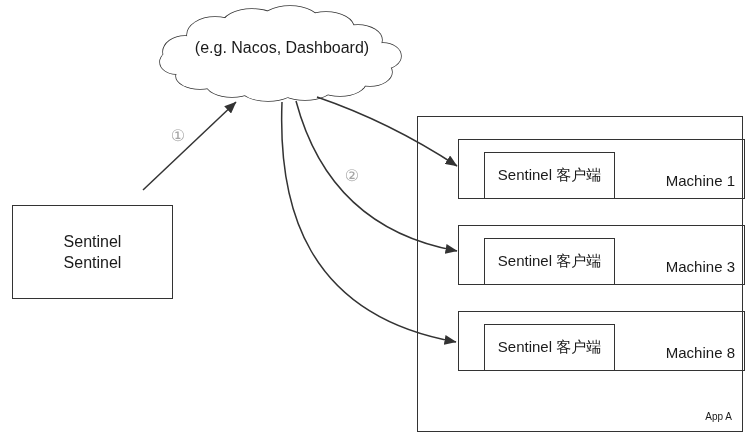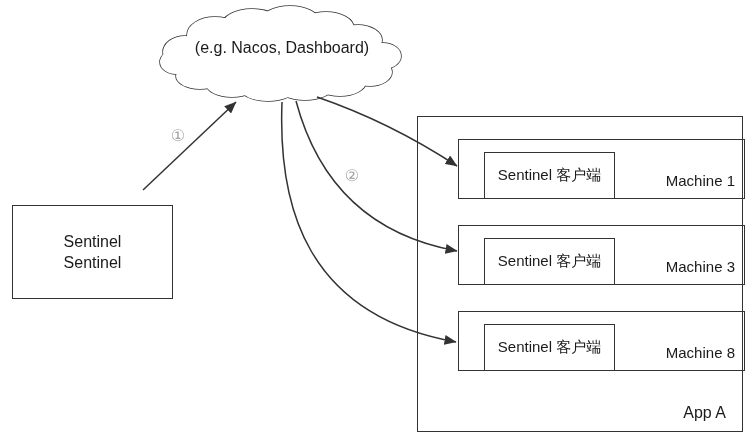--- a/index.html
+++ b/index.html
@@ -31,22 +31,22 @@
   }
   .cloud-label {
     position: absolute;
     left: 168px; top: 37px; width: 228px;
     text-align: center;
     font-size: 16px; line-height: 21px;
   }
   .app-box { left: 417px; top: 116px; width: 326px; height: 316px; }
   .app-label {
     position: absolute;
-    right: 16px; bottom: 9px;
-    font-size: 16px;
+    right: 10px; bottom: 9px;
+    font-size: 10px;
   }
   .machine { left: 458px; width: 287px; height: 60px; }
   .machine-1 { top: 139px; }
   .machine-2 { top: 225px; }
   .machine-3 { top: 311px; }
   .machine-label {
     position: absolute;
     right: 9px; bottom: 9px;
     font-size: 15px;
     margin-left: 48px;

